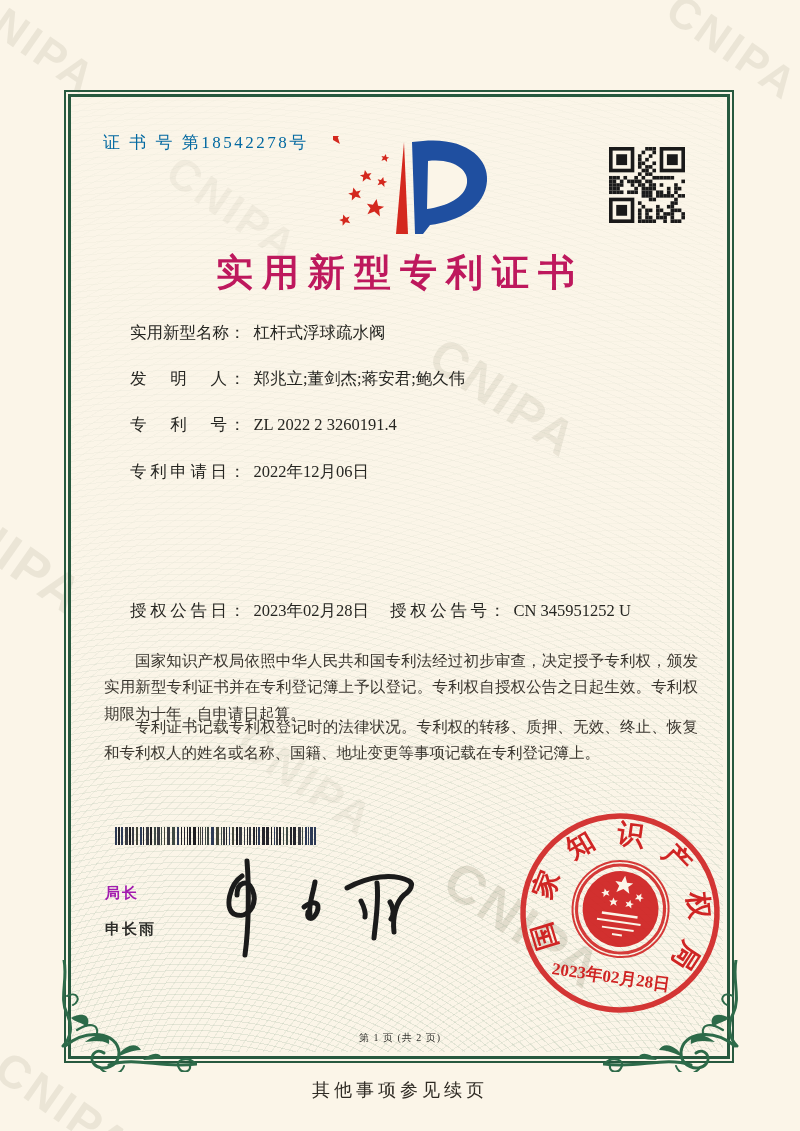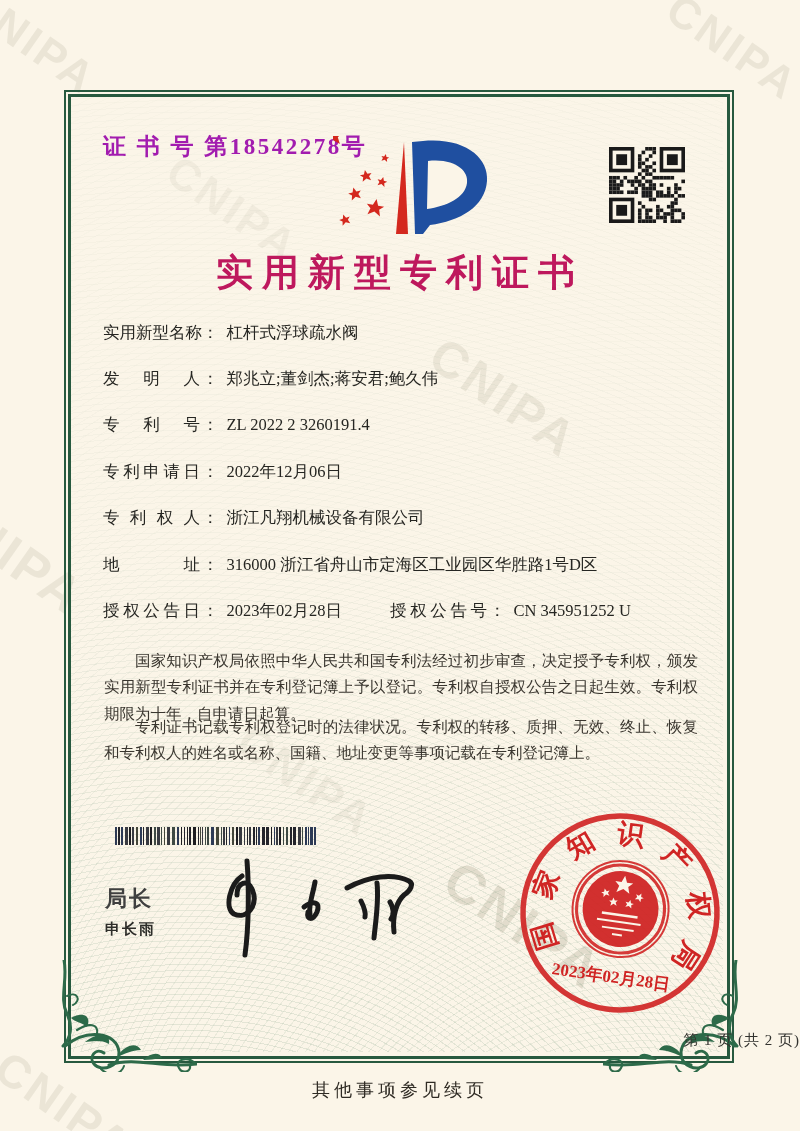--- a/index.html
+++ b/index.html
@@ -38,44 +38,44 @@
       repeating-radial-gradient(circle at 18% 138%, rgba(104,146,117,.16) 0 1px, transparent 1px 6px),
       repeating-radial-gradient(circle at 88% 126%, rgba(104,146,117,.11) 0 1px, transparent 1px 7px);
     -webkit-mask-image:linear-gradient(180deg,rgba(0,0,0,.18) 0%,rgba(0,0,0,.30) 45%,rgba(0,0,0,.75) 72%,#000 100%);
     mask-image:linear-gradient(180deg,rgba(0,0,0,.18) 0%,rgba(0,0,0,.30) 45%,rgba(0,0,0,.75) 72%,#000 100%);
   }
   .flourish{position:absolute;z-index:2;width:140px;height:112px;}
   .flourish.left{left:57px;top:960px;}
   .flourish.right{left:603px;top:960px;transform:scaleX(-1);}
   
   .content{position:absolute;inset:0;z-index:3;}
-  .cert-no{position:absolute;left:103px;top:131px;font-size:23px;letter-spacing:2.5px;color:#a21caf;font-weight:bold;}
+  .cert-no{position:absolute;left:103px;top:131px;font-size:17px;letter-spacing:2.5px;color:#0369a1;}
   .logo{position:absolute;left:333px;top:136px;width:178px;height:104px;}
   .qr{position:absolute;left:609px;top:147px;width:76px;height:76px;}
   .doc-title{
     position:absolute;left:0;top:248px;width:100%;text-align:center;
     font-size:37px;font-weight:700;letter-spacing:9px;color:#be185d;
   }
   .row{position:absolute;left:103px;font-size:16.5px;white-space:nowrap;color:#262622;}
-  .row .lbl{display:inline-block;width:97px;text-align:justify;text-align-last:justify;vertical-align:top;}
+  .row .lbl{display:inline-block;width:97px;text-align:justify;text-align-last:justify;vertical-align:top;margin-left:27px;}
   .row .col{display:inline-block;margin:0 8px 0 2px;}
   .row2{position:absolute;font-size:16.5px;white-space:nowrap;color:#262622;}
   .para{
     position:absolute;left:104px;width:594px;
     font-size:15.5px;line-height:1.7;color:#3a362f;
     text-indent:2em;text-align:justify;
   }
   .barcode{position:absolute;left:115px;top:827px;width:206px;height:18px;}
   .officer-title{position:absolute;left:105px;top:884px;font-family:"Liberation Sans","DejaVu Sans",sans-serif;
-    font-weight:700;font-size:22px;letter-spacing:2px;color:#404040;}
+    font-weight:700;font-size:15px;letter-spacing:2px;color:#a21caf;}
   .officer-name{position:absolute;left:105px;top:920px;font-family:"Liberation Sans","DejaVu Sans",sans-serif;
     font-weight:700;font-size:15px;letter-spacing:2px;color:#2e2e2a;}
   .signature{position:absolute;left:212px;top:856px;width:215px;height:105px;}
   .seal{position:absolute;left:518px;top:811px;width:204px;height:204px;transform:rotate(8deg);opacity:.96;}
-  .page-no{position:absolute;left:0;top:1031px;width:100%;text-align:right;font-size:15px;letter-spacing:1px;color:#33332f;}
+  .page-no{position:absolute;left:0;top:1031px;width:100%;text-align:center;font-size:10px;letter-spacing:1px;color:#33332f;}
   .note{position:absolute;left:0;top:1078px;width:100%;text-align:center;font-size:18px;letter-spacing:4px;color:#2f2b24;}
 </style>
 </head>
 <body>
 
 <div class="wm wm1">CNIPA</div>
 <div class="wm wm2">CNIPA</div>
 <div class="wm wm3">CNIPA</div>
 <div class="wm wm4">CNIPA</div>
 <div class="wm wm5">CNIPA</div>
@@ -293,26 +293,20 @@
   </div>
   <div class="row" style="top:368px">
     <span class="lbl">发明人</span><span class="col">：</span><span>郑兆立;董剑杰;蒋安君;鲍久伟</span>
   </div>
   <div class="row" style="top:414px">
     <span class="lbl">专利号</span><span class="col">：</span><span>ZL 2022 2 3260191.4</span>
   </div>
   <div class="row" style="top:461px">
     <span class="lbl">专利申请日</span><span class="col">：</span><span>2022年12月06日</span>
   </div>
-  <div class="row" style="top:507px">
-    <span class="lbl">专利权人</span><span class="col">：</span><span>浙江凡翔机械设备有限公司</span>
-  </div>
-  <div class="row" style="top:554px">
-    <span class="lbl">地址</span><span class="col">：</span><span>316000 浙江省舟山市定海区工业园区华胜路1号D区</span>
-  </div>
   <div class="row" style="top:600px">
     <span class="lbl">授权公告日</span><span class="col">：</span><span>2023年02月28日</span>
   </div>
   <div class="row2" style="left:390px;top:600px">
     <span class="lbl" style="display:inline-block;width:97px;text-align:justify;text-align-last:justify;vertical-align:top;">授权公告号</span><span class="col" style="display:inline-block;margin:0 8px 0 2px;">：</span><span>CN 345951252 U</span>
   </div>
 
   <div class="para" style="top:648px">国家知识产权局依照中华人民共和国专利法经过初步审查，决定授予专利权，颁发实用新型专利证书并在专利登记簿上予以登记。专利权自授权公告之日起生效。专利权期限为十年，自申请日起算。</div>
   <div class="para" style="top:714px">专利证书记载专利权登记时的法律状况。专利权的转移、质押、无效、终止、恢复和专利权人的姓名或名称、国籍、地址变更等事项记载在专利登记簿上。</div>
 

